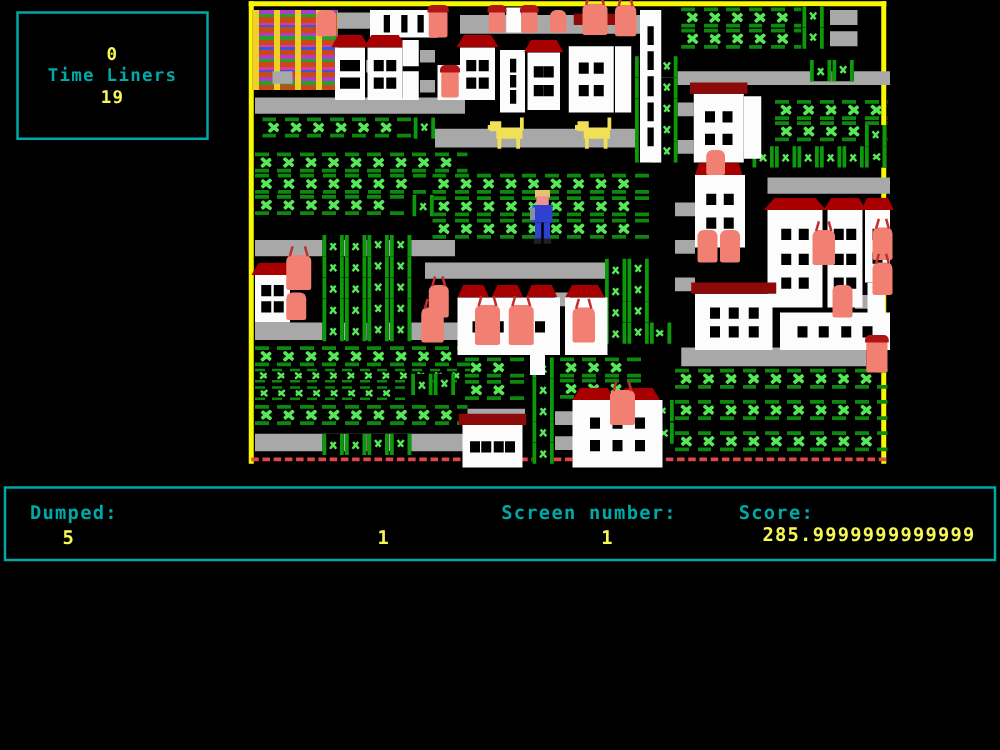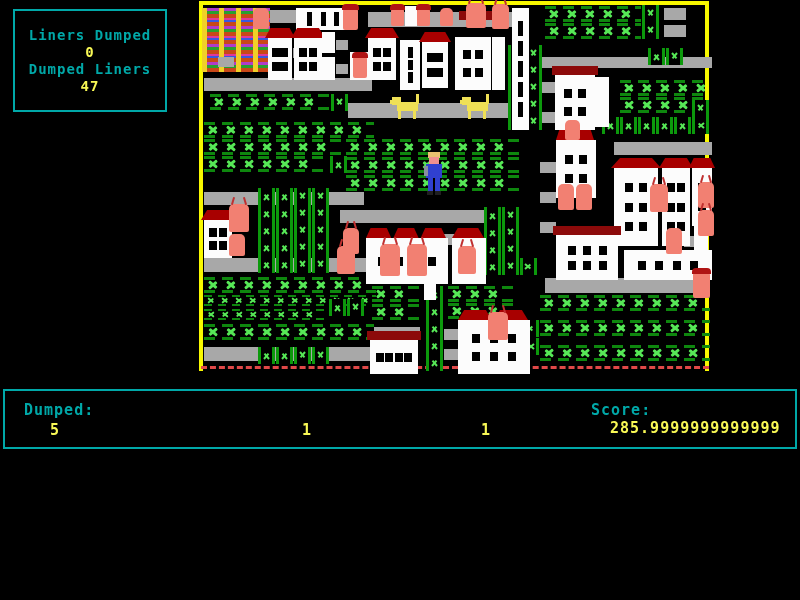--- a/index.html
+++ b/index.html
@@ -68,24 +68,23 @@
     background-image:repeating-linear-gradient(90deg,#F0D028 0 5px,transparent 5px 17px),
       repeating-linear-gradient(0deg,#C84818 0 4px,#28A030 4px 7px,#B03CC8 7px 10px,#C84818 10px 14px,#3858E0 14px 16px,#E03898 16px 18px);}
   .sprite{position:absolute;}
 </style>
 </head>
 <body>
 
 <div id="stage">
 
   <div id="hud">
-    <span class="hud-label">Liners Dumped</span>
     <span class="hud-value">0</span>
-    <span class="hud-label">Dumped Liners</span>
-    <span class="hud-value">47</span>
+    <span class="hud-label">Time Liners</span>
+    <span class="hud-value">19</span>
   </div>
 
   <div id="pf"></div>
   <div id="pf-bottom"></div>
   <div id="pf-layer">
       <div class="road" style="left: 368px; top: 12px; width: 152px; height: 15px;"></div>
       <div class="road" style="left: 266px; top: 10px; width: 30px; height: 13px;"></div>
       <div class="road" style="left: 204px; top: 78px; width: 168px; height: 13px;"></div>
       <div class="road" style="left: 348px; top: 103px; width: 172px; height: 15px;"></div>
       <div class="road" style="left: 524px; top: 57px; width: 188px; height: 11px;"></div>
@@ -707,17 +706,18 @@
           <rect x="11" y="26" width="5" height="13" fill="#3040D0"></rect>
           <rect x="3" y="39" width="6" height="4" fill="#202020"></rect>
           <rect x="11" y="39" width="6" height="4" fill="#202020"></rect>
         </svg></div>
     </div>
 
   <div id="statusbar">
     <span class="st-label" style="left:19px;top:10px">Dumped:</span>
     <span class="st-value" style="left:45px;top:30px">5</span>
     <span class="st-value" style="left:297px;top:30px">1</span>
+    <span class="st-label" style="left:396px;top:10px">Screen number:</span>
     <span class="st-value" style="left:476px;top:30px">1</span>
     <span class="st-label" style="left:586px;top:10px">Score:</span>
     <span class="st-value" style="left:605px;top:28px">285.9999999999999</span>
   </div>
 </div>
 
 </body></html>

